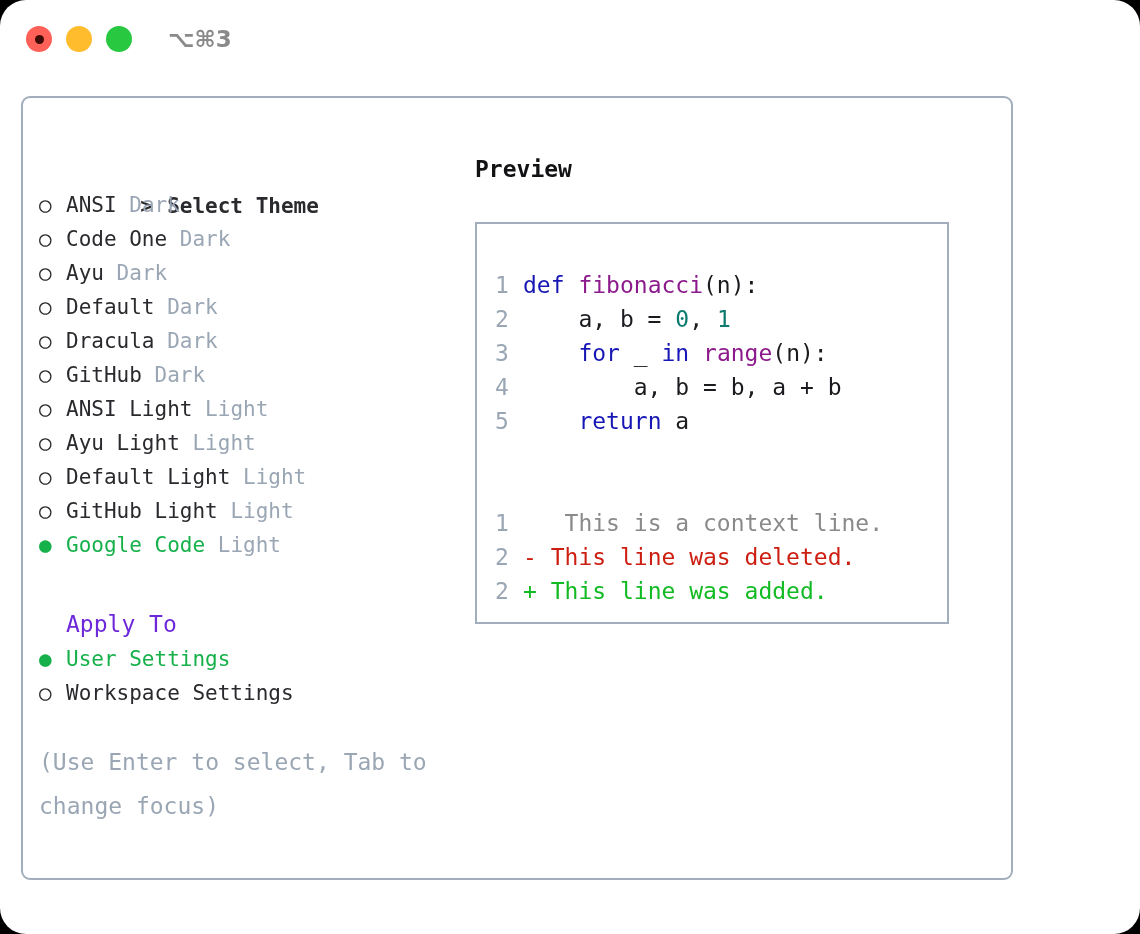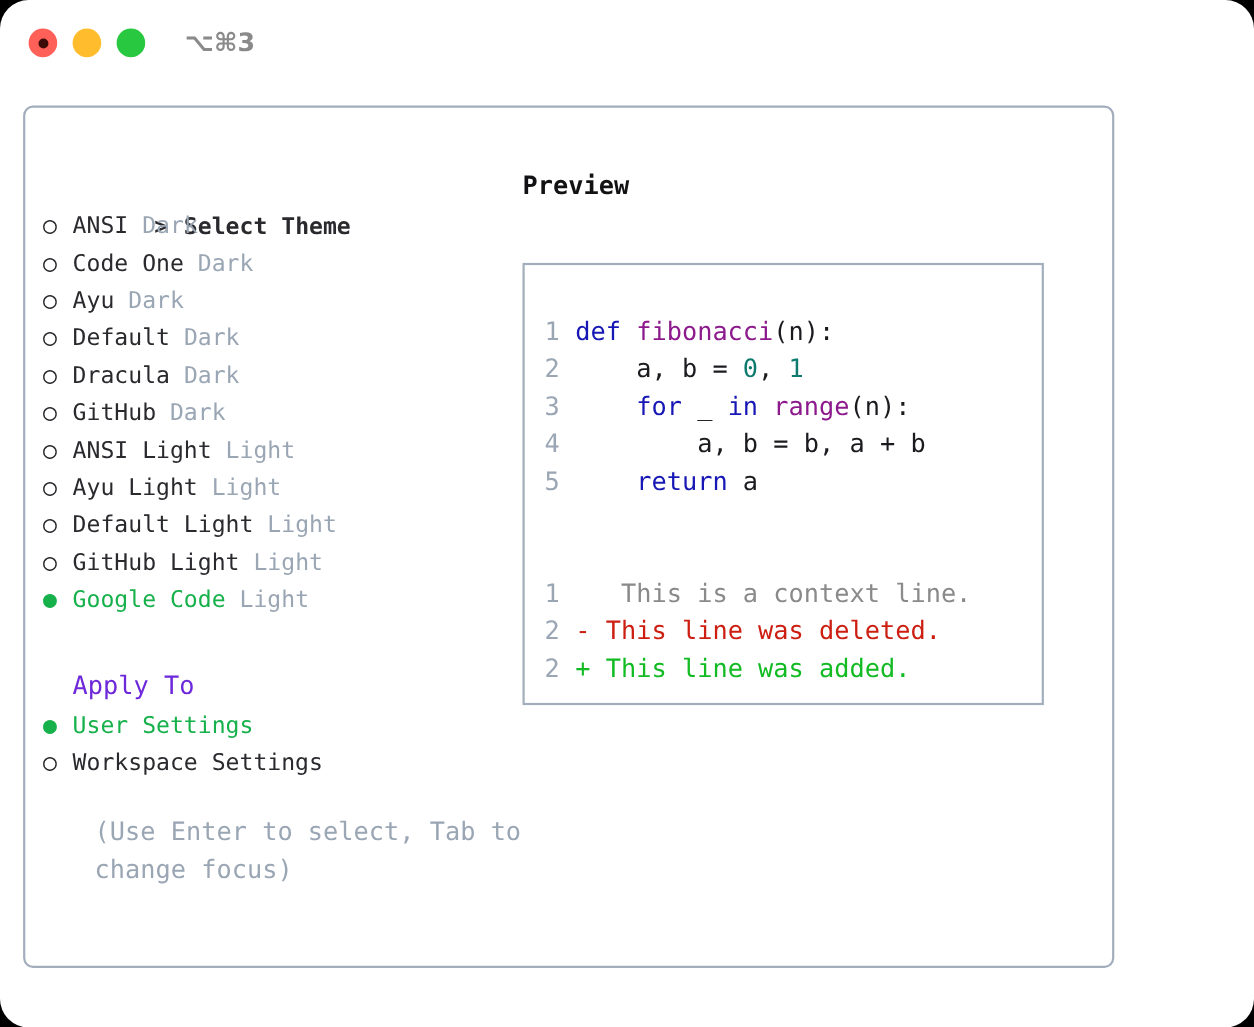--- a/index.html
+++ b/index.html
@@ -123,43 +123,42 @@
     line-height: 36px;
     font-size: 23px;
     white-space: pre;
     color: #6d28d9;
     margin-top: 10px;
   }
 
   .hint {
     margin-top: 30px;
     font-size: 23px;
-    line-height: 34px;
+    line-height: 44px;
     color: #9aa6b4;
     width: 405px;
     white-space: pre-wrap;
-    margin-left: 47px;
   }
 
   
   .right-col {
     position: absolute;
     left: 452px;
     top: 54px;
     width: 490px;
   }
   .preview-title {
     font-size: 23px;
     font-weight: bold;
     color: #121214;
     line-height: 34px;
     height: 34px;
   }
   .preview-box {
-    margin-top: 53px;
+    margin-top: 36px;
     width: 474px;
     height: 402px;
     border: 2px solid #a3aebd;
     box-sizing: border-box;
     background: #ffffff;
     padding: 44px 0 0 18px;
   }
   .code-line {
     font-size: 23px;
     line-height: 34px;

